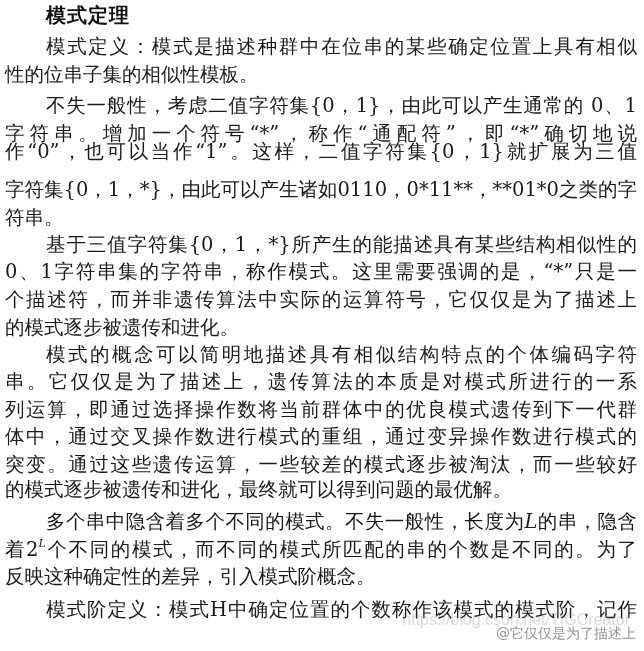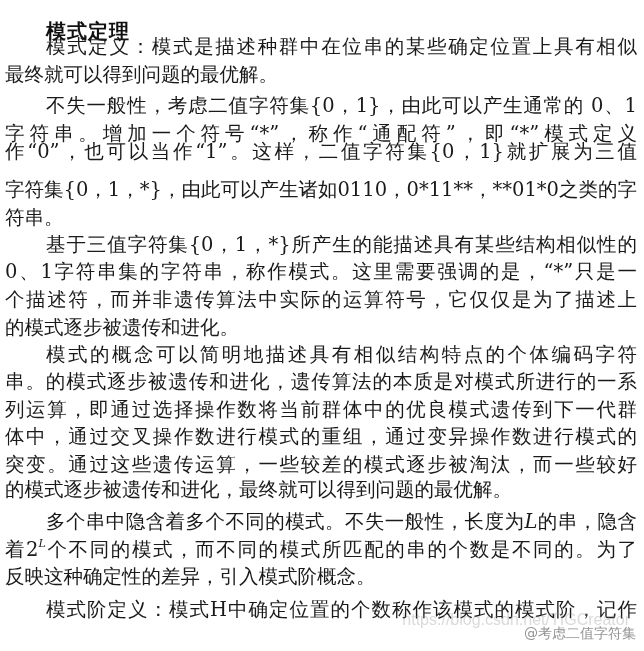--- a/index.html
+++ b/index.html
@@ -36,21 +36,20 @@
   .line.last { text-align-last: left; }
   .title {
     position: absolute;
     left: 46px;
     top: 2px;
     font-size: 20px;
     line-height: 26px;
     font-weight: bold;
     letter-spacing: 1px;
     color: #111;
-    margin-top: 16px;
   }
   sup { font-size: 11px; line-height: 0; vertical-align: 9px; font-style: italic; }
   .it { font-style: italic; }
   .watermark {
     position: absolute;
     right: 6px;
     bottom: 2px;
     height: 40px;
     width: 260px;
     pointer-events: none;
@@ -76,43 +75,43 @@
   }
 </style>
 </head>
 <body>
 
 <div class="doc">
 
   <div class="title">模式定理</div>
 
   <div class="line indent" style="top:34px">模式定义：模式是描述种群中在位串的某些确定位置上具有相似</div>
-  <div class="line last" style="top:62px">最终就可以得到问题的最优解。</div>
+  <div class="line last" style="top:62px">性的位串子集的相似性模板。</div>
 
   <div class="line indent" style="top:93px">不失一般性，考虑二值字符集{0，1}，由此可以产生通常的 0、1</div>
-  <div class="line" style="top:121px">字符串。增加一个符号“*”，称作“通配符”，即“*”模式定义</div>
+  <div class="line" style="top:121px">字符串。增加一个符号“*”，称作“通配符”，即“*”确切地说</div>
   <div class="line" style="top:139px">作“0”，也可以当作“1”。这样，二值字符集{0，1}就扩展为三值</div>
   <div class="line" style="top:177px">字符集{0，1，*}，由此可以产生诸如0110，0*11**，**01*0之类的字</div>
   <div class="line last" style="top:205px">符串。</div>
 
   <div class="line indent" style="top:232px">基于三值字符集{0，1，*}所产生的能描述具有某些结构相似性的</div>
   <div class="line" style="top:259px">0、1字符串集的字符串，称作模式。这里需要强调的是，“*”只是一</div>
   <div class="line" style="top:287px">个描述符，而并非遗传算法中实际的运算符号，它仅仅是为了描述上</div>
   <div class="line last" style="top:315px">的模式逐步被遗传和进化。</div>
 
   <div class="line indent" style="top:342px">模式的概念可以简明地描述具有相似结构特点的个体编码字符</div>
-  <div class="line" style="top:369px">串。的模式逐步被遗传和进化，遗传算法的本质是对模式所进行的一系</div>
+  <div class="line" style="top:369px">串。它仅仅是为了描述上，遗传算法的本质是对模式所进行的一系</div>
   <div class="line" style="top:397px">列运算，即通过选择操作数将当前群体中的优良模式遗传到下一代群</div>
   <div class="line" style="top:424px">体中，通过交叉操作数进行模式的重组，通过变异操作数进行模式的</div>
   <div class="line" style="top:452px">突变。通过这些遗传运算，一些较差的模式逐步被淘汰，而一些较好</div>
   <div class="line last" style="top:477px">的模式逐步被遗传和进化，最终就可以得到问题的最优解。</div>
 
   <div class="line indent" style="top:509px"><span>多个串中隐含着多个不同的模式。不失一般性，长度为</span><span class="it">L</span><span>的串，隐含</span></div>
   <div class="line" style="top:537px"><span>着2</span><sup>L</sup><span>个不同的模式，而不同的模式所匹配的串的个数是不同的。为了</span></div>
   <div class="line last" style="top:564px">反映这种确定性的差异，引入模式阶概念。</div>
 
   <div class="line indent" style="top:597px">模式阶定义：模式H中确定位置的个数称作该模式的模式阶，记作</div>
 
   <div class="watermark">
     <span class="wm-url">https://blog.csdn.net/TIGCreator</span>
-    <span class="wm-brand">@考虑二值字符集</span>
+    <span class="wm-brand">@它仅仅是为了描述上</span>
   </div>
 </div>
 
 </body></html>

